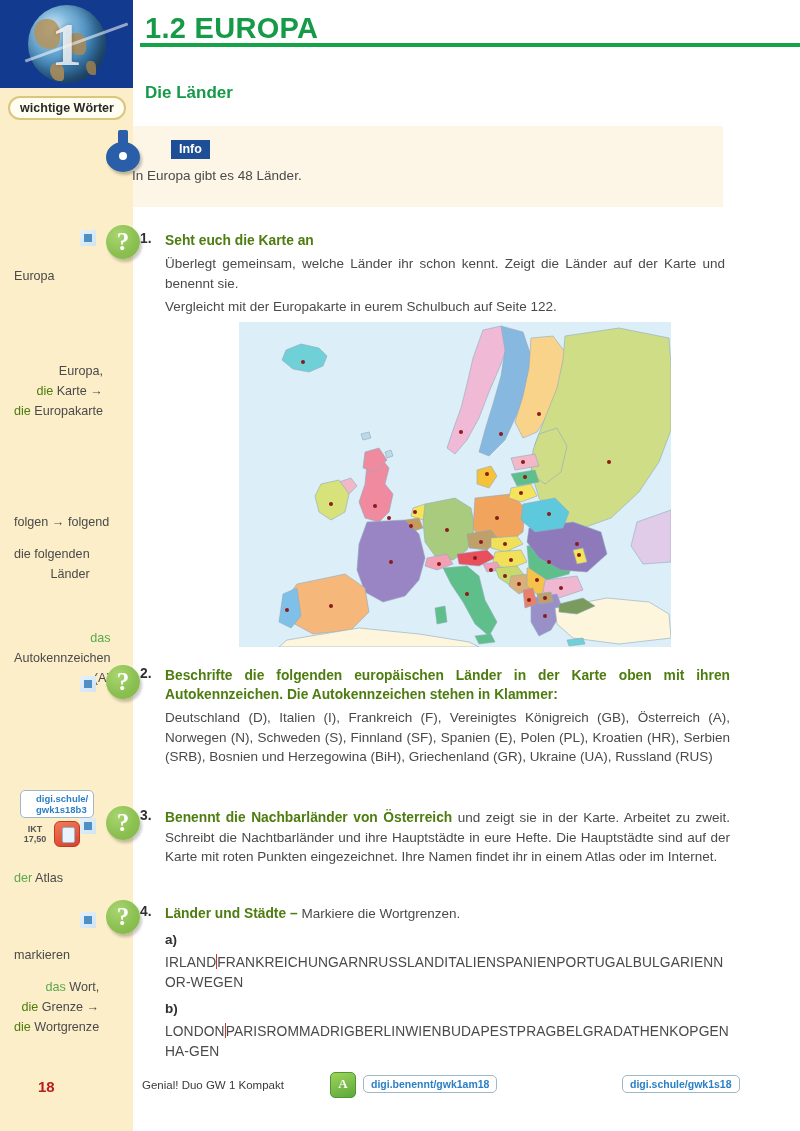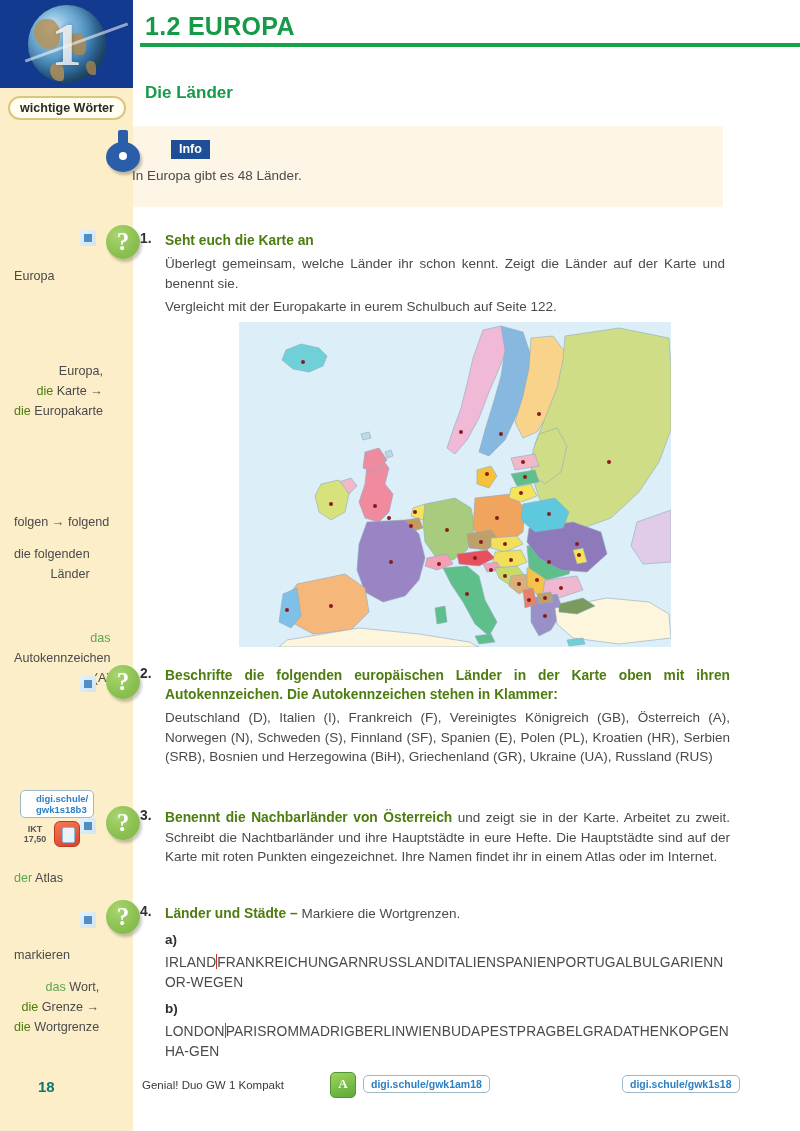--- a/index.html
+++ b/index.html
@@ -63,21 +63,21 @@
     font-size: 12.5px; font-weight: bold; color: #2a2a2a;
   }
 
   .vocab { position: absolute; left: 14px; font-size: 12.6px; line-height: 20px; color: #4a4a4a; text-align: right; }
   .vocab .art-die { color: #4d7c0f; }
   .vocab .art-das { color: #5aa84f; }
   .vocab .art-der { color: #5aa84f; }
 
   .page-num {
     position: absolute; left: 38px; top: 1078px;
-    font-size: 15px; font-weight: bold; color: #0f766e;
+    font-size: 15px; font-weight: bold; color: #b91c1c;
   }
 
   
   .ikt-block { position: absolute; left: 20px; top: 790px; width: 74px; }
   .digi-chip {
     border: 1px solid #9fb8c8; border-radius: 5px;
     background: #ffffff; padding: 2px 15px;
     font-size: 9.5px; line-height: 11px; color: #2b7fc4;
     font-weight: bold; text-align: center;
   }
@@ -94,21 +94,21 @@
     background:#e8f3fb; border:1px solid #8fb9d6;
   }
 
   
   .header-rule {
     position: absolute; left: 140px; top: 43px;
     width: 660px; height: 4px; background: #16a34a;
   }
   .chapter-title {
     position: absolute; left: 145px; top: 12px;
-    font-size: 25px; font-weight: bold; color: #159a47;
+    font-size: 29px; font-weight: bold; color: #159a47;
     letter-spacing: .3px;
   }
   .section-title {
     position: absolute; left: 145px; top: 83px;
     font-size: 17px; font-weight: bold; color: #159a47;
   }
 
   
   .info-box {
     position: absolute; left: 133px; top: 126px;
@@ -490,14 +490,14 @@
 
   <div class="sub-label" style="margin-top:8px">a)</div>
   <div class="wordstring" style="margin-top:6px"><span>IRLAND</span><span class="redmark"></span><span>FRANKREICHUNGARNRUSSLANDITALIENSPANIENPORTUGALBULGARIENNOR-WEGEN</span></div>
 
   <div class="sub-label" style="margin-top:8px">b)</div>
   <div class="wordstring" style="margin-top:6px"><span>LONDON</span><span class="redmark"></span><span>PARISROMMADRIGBERLINWIENBUDAPESTPRAGBELGRADATHENKOPGENHA-GEN</span></div>
 </div>
 
 <div class="footer-label">Genial! Duo GW 1 Kompakt</div>
 <div class="footer-icon"></div>
-<div class="footer-chip chip-left">digi.schule/gwk1am18</div>
+<div class="footer-chip chip-left">digi.benennt/gwk1am18</div>
 <div class="footer-chip chip-right">digi.schule/gwk1s18</div>
 
 </body></html>

